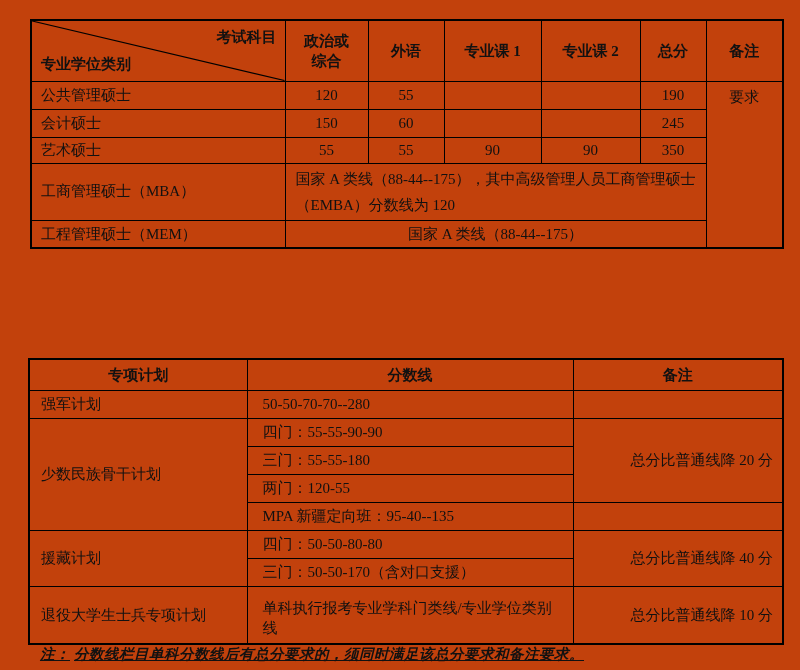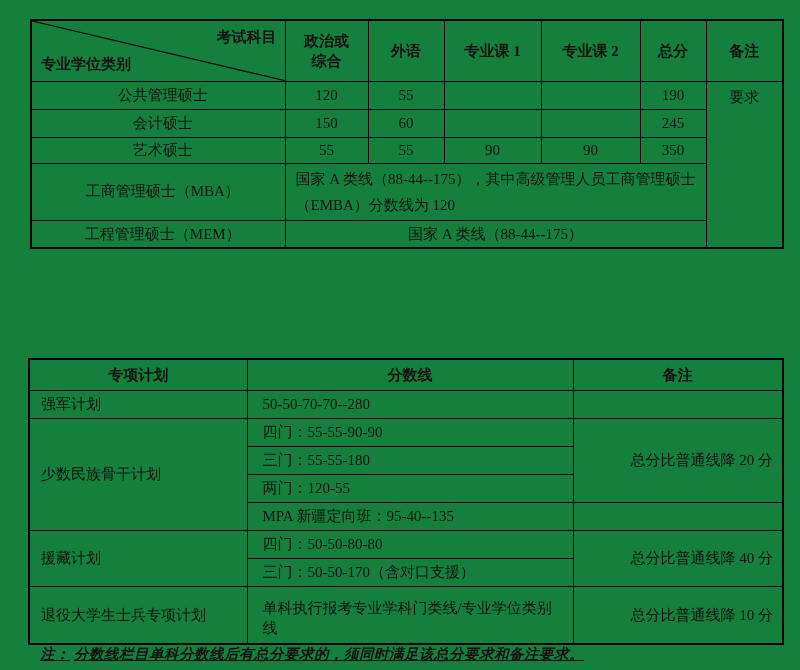--- a/index.html
+++ b/index.html
@@ -1,35 +1,35 @@
 <!DOCTYPE html>
 <html><head>
 <meta charset="utf-8">
 <style>
   html,body { margin:0; padding:0; background:#ffffff; }
   body {
     width:800px; height:670px;
     font-family:"Liberation Serif","DejaVu Serif",serif;
     color:#111111;
   }
-  .page { position:relative; width:800px; height:670px; background:#15803d; overflow:hidden; }
+  .page { position:relative; width:800px; height:670px; background:#c2410c; overflow:hidden; }
 
   table { border-collapse:collapse; table-layout:fixed; }
   td {
     border:1px solid #000;
     font-size:15px;
     padding:0;
     vertical-align:middle;
     overflow:hidden;
     line-height:1.35;
   }
 
   
   #score-table { position:absolute; left:30px; top:19px; width:752px; border:2px solid #000; }
-  #score-table td.cat   { text-align:center; padding-left:9px; }
+  #score-table td.cat   { text-align:left; padding-left:9px; }
   #score-table td.num   { text-align:center; }
   #score-table td.head  { text-align:center; font-weight:bold; }
   #score-table td.corner { position:relative; padding:0; }
   .corner-top    { position:absolute; top:6px; right:8px; font-weight:bold; font-size:15px; }
   .corner-bottom { position:absolute; bottom:6px; left:9px; font-weight:bold; font-size:15px;margin-top:38px; }
   .corner-svg { position:absolute; left:0; top:0; width:100%; height:100%; }
   #score-table td.remark-merged { vertical-align:top; text-align:center; padding-top:5px; }
   #score-table td.merged-left { text-align:left; padding:2px 10px; line-height:26px; }
   #score-table td.merged-center { text-align:center; }
 

